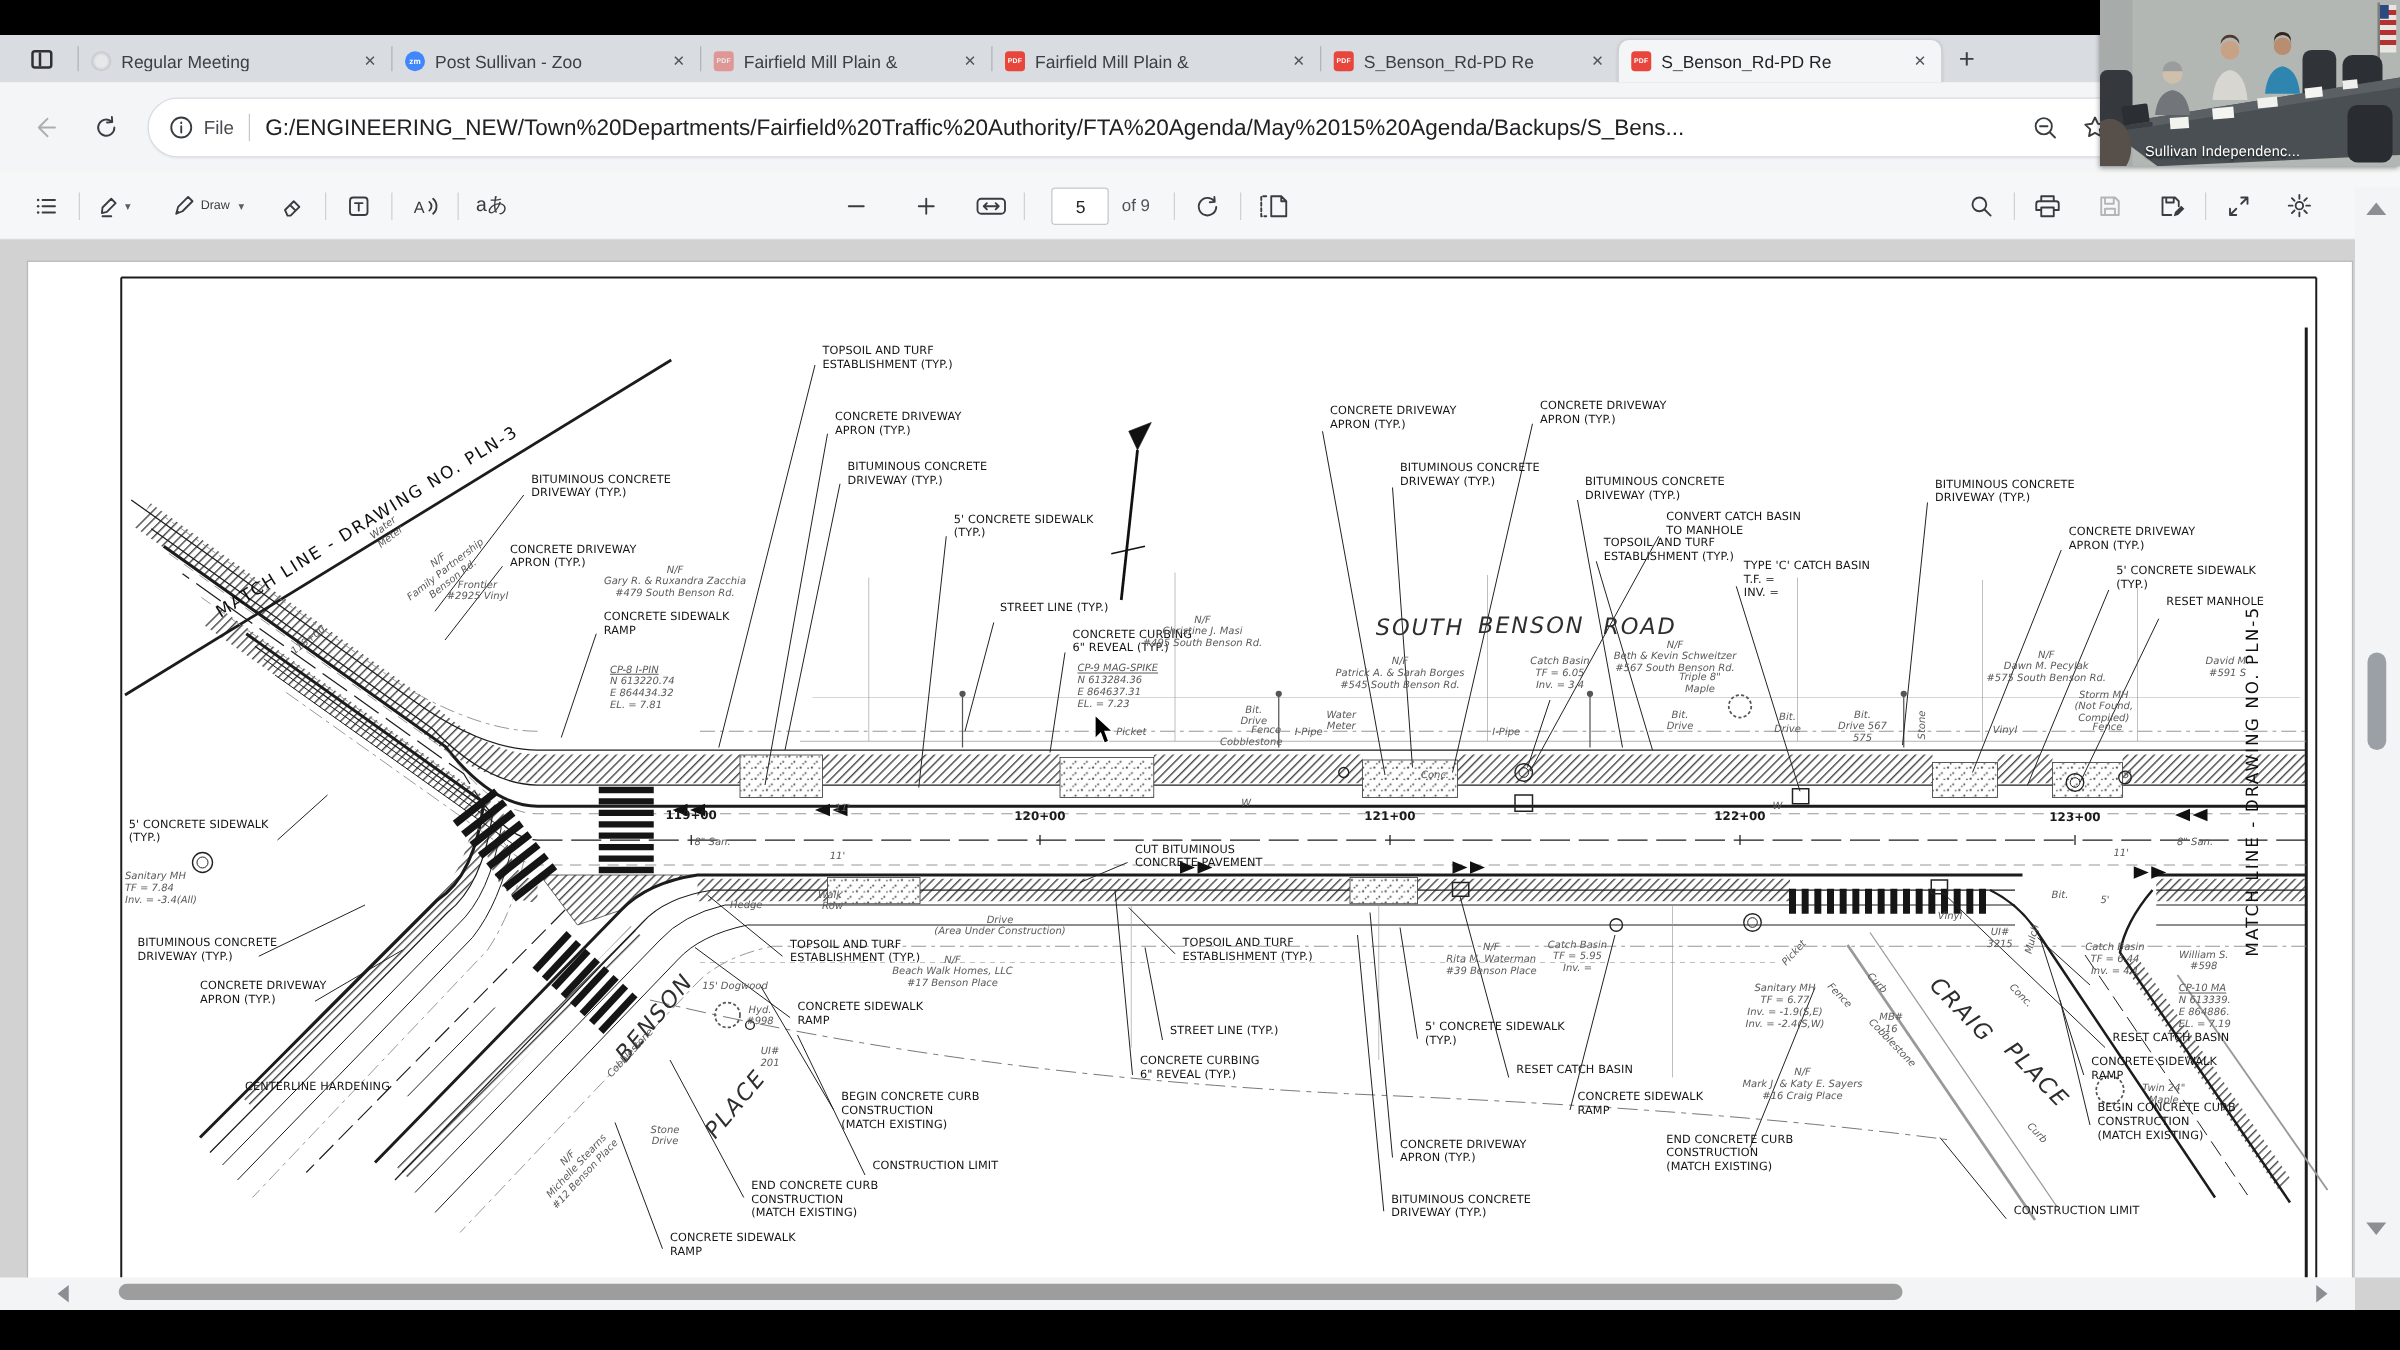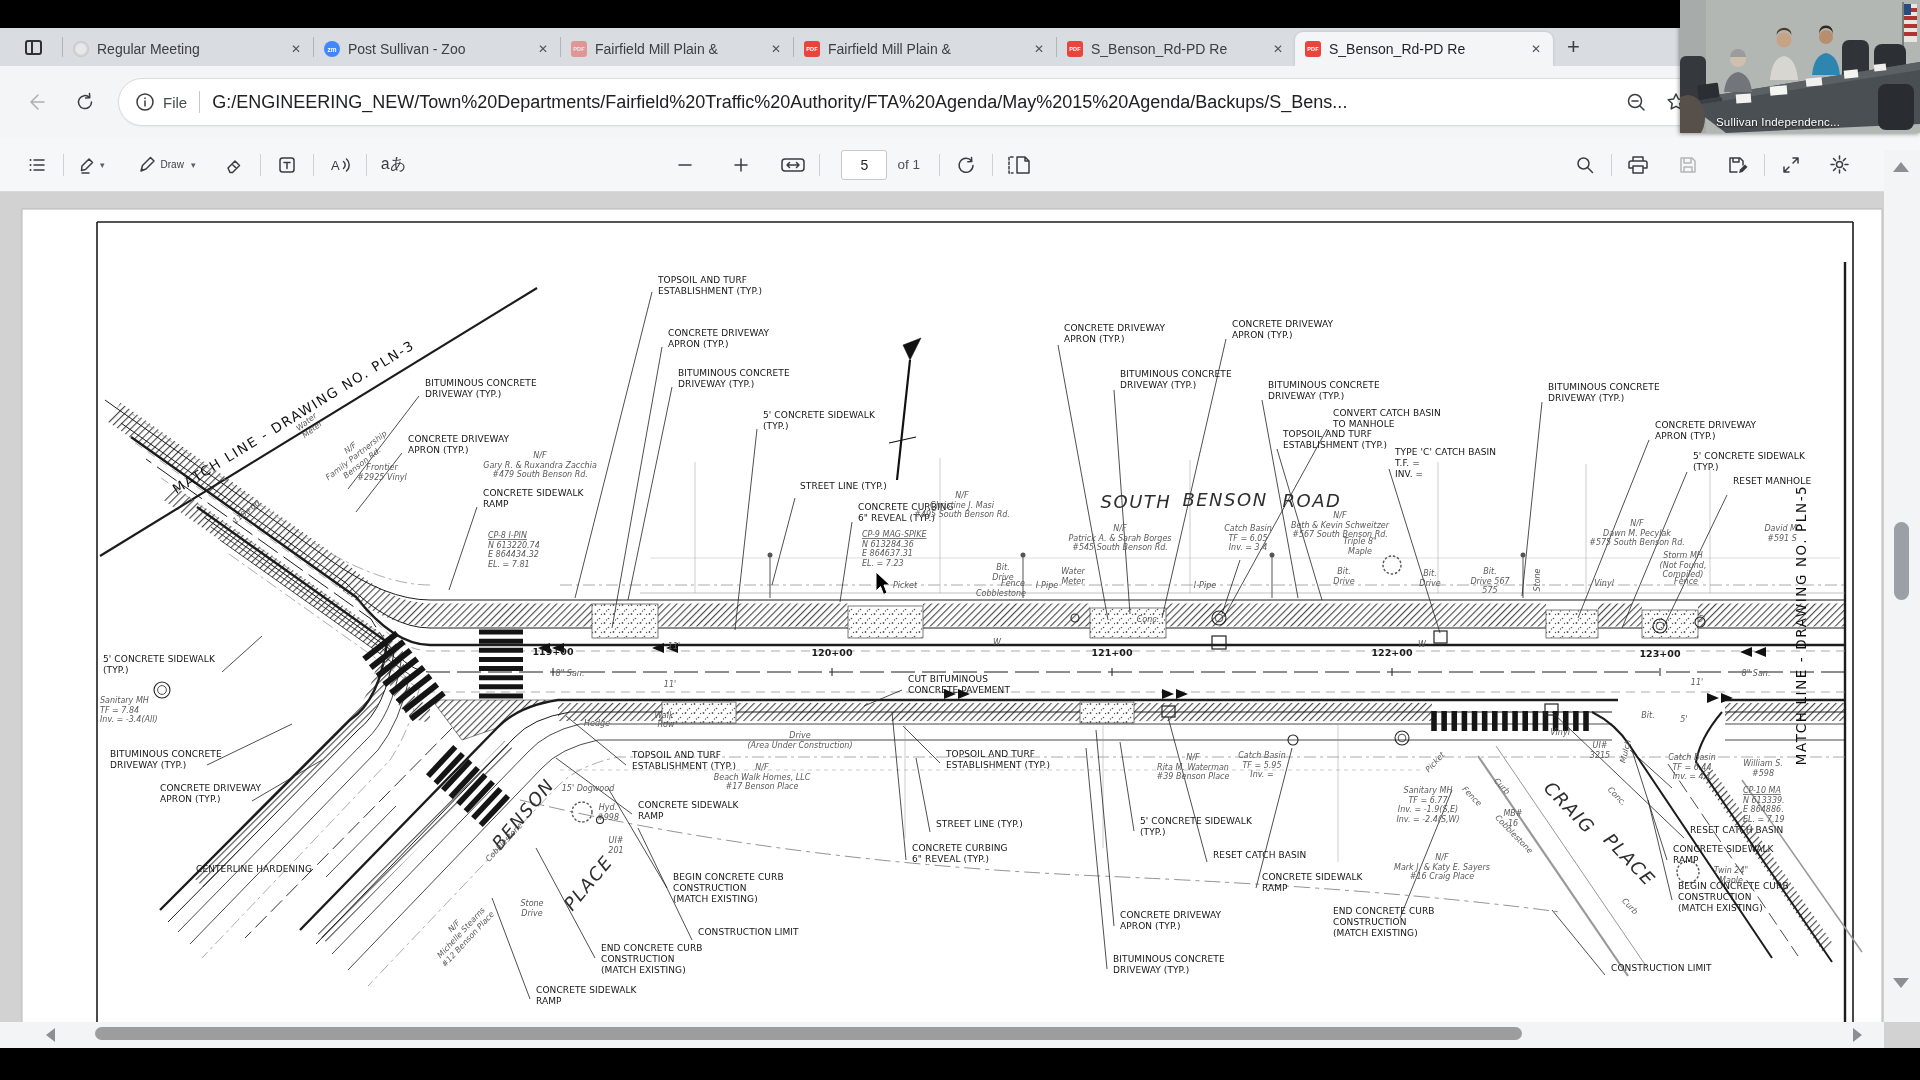--- a/index.html
+++ b/index.html
@@ -218,21 +218,21 @@
           </svg>
       </div>
       <div class="tbtn" style="margin-left:18px">
         <svg width="26" height="20" viewBox="0 0 26 20">
             <rect x="2" y="4" width="22" height="12" rx="3" class="icon-stroke"></rect>
             <path class="icon-stroke" d="M7,10 H19 M9.5,7.5 L7,10 l2.5,2.5 M16.5,7.5 L19,10 l-2.5,2.5"></path>
           </svg>
       </div>
       <div class="tsep"></div>
       <input class="pagebox" value="5" style="">
-      <span class="ofpages">of 1</span>
+      <span class="ofpages">of 9</span>
       <div class="tsep"></div>
       <div class="tbtn">
         <svg width="22" height="22" viewBox="0 0 22 22">
             <path class="icon-stroke" d="M16.5,7 a7,7 0 1 0 1.5,4.5 M16.5,3.5 l0.3,4 -4,0.3"></path>
           </svg>
       </div>
       <div class="tsep"></div>
       <div class="tbtn">
         <svg width="24" height="20" viewBox="0 0 24 20">
             <path class="icon-stroke" d="M6,2 H2 V18 H6" stroke-dasharray="2.5 2"></path>

